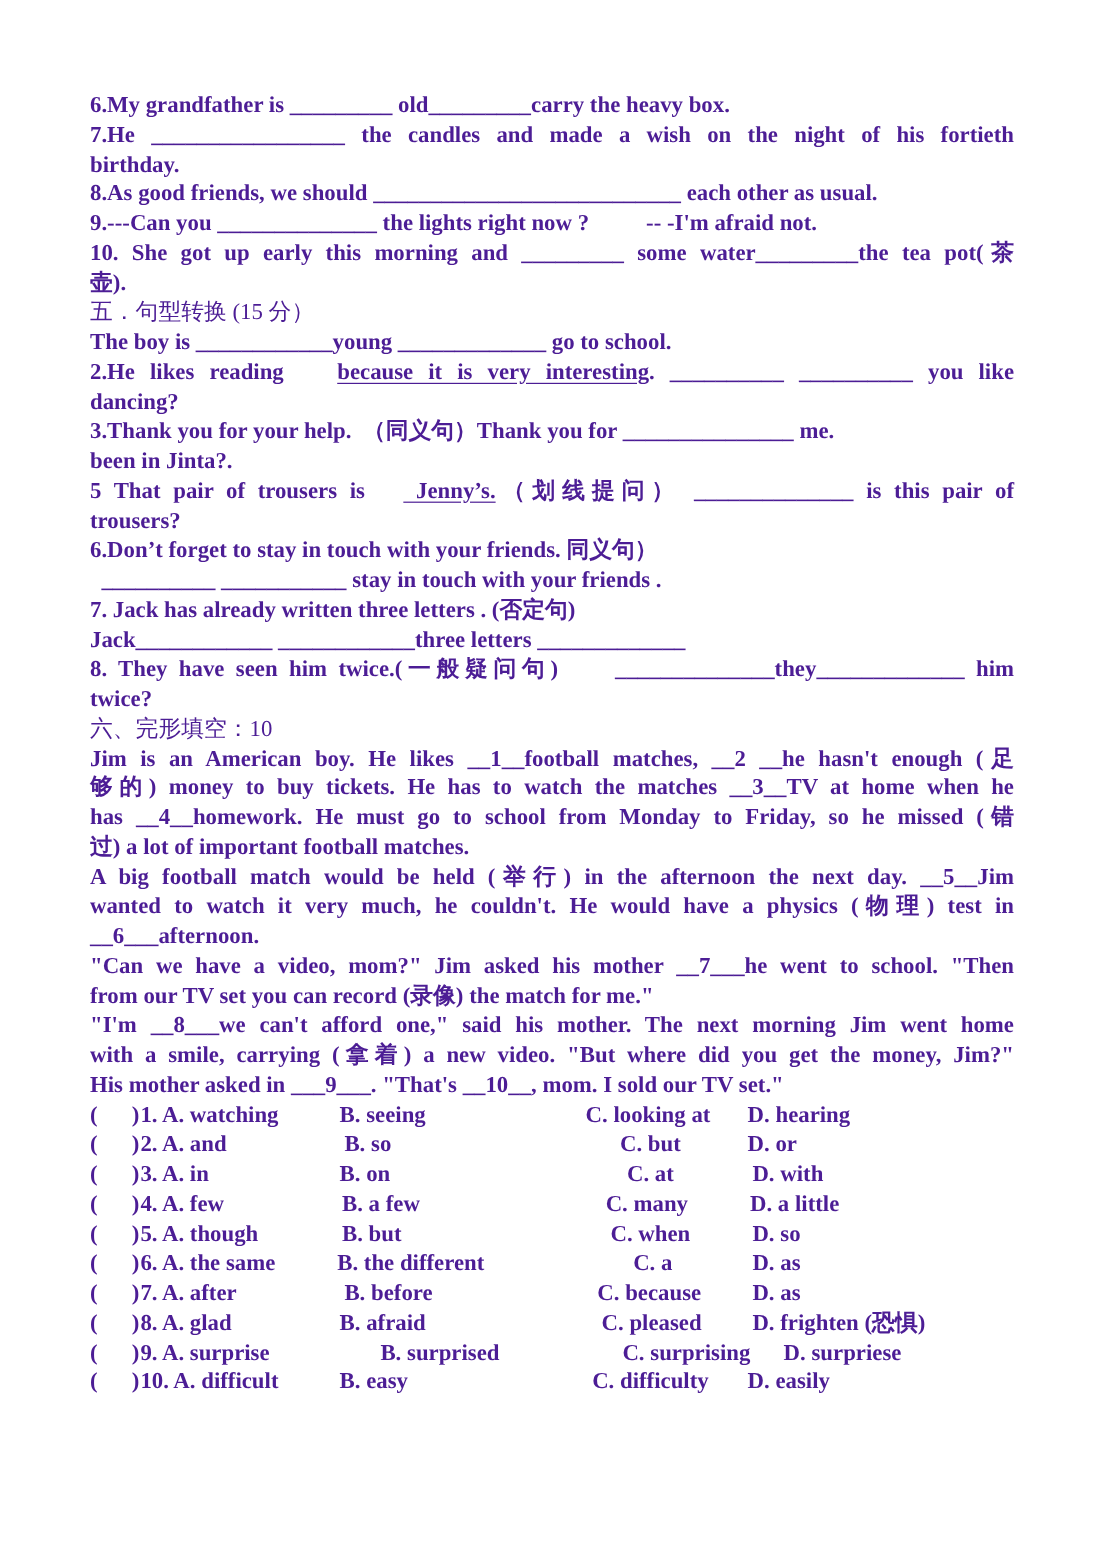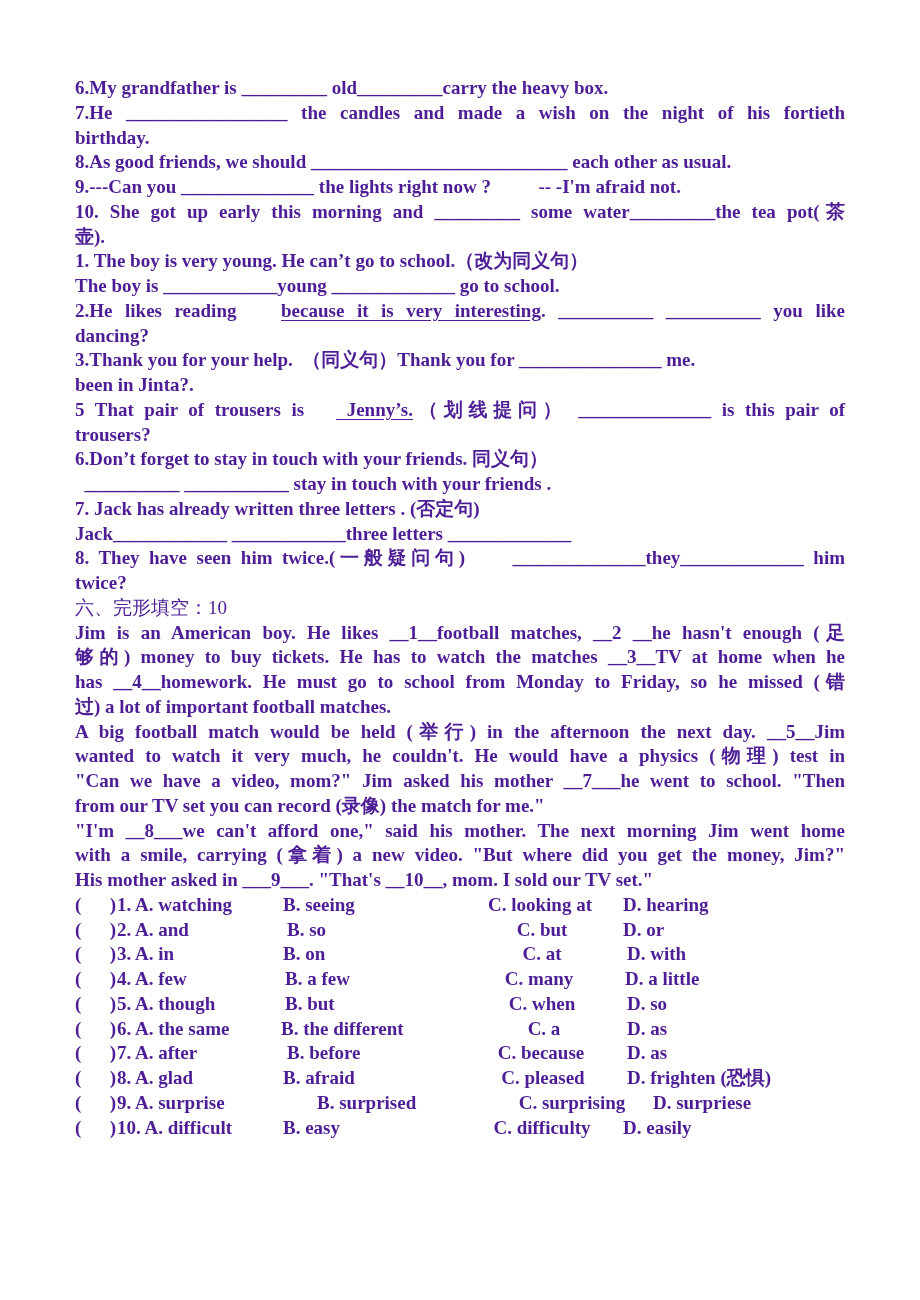--- a/index.html
+++ b/index.html
@@ -26,22 +26,22 @@
 <div class="page">
 
   <div class="line">6.My grandfather is _________ old_________carry the heavy box.</div>
   <div class="line just">7.He _________________ the candles and made a wish on the night of his fortieth</div>
   <div class="line">birthday.</div>
   <div class="line">8.As good friends, we should ___________________________ each other as usual.</div>
   <div class="line" style="white-space:pre">9.---Can you ______________ the lights right now ?          -- -I'm afraid not.</div>
   <div class="line just">10. She got up early this morning and _________ some water_________the tea pot(茶</div>
   <div class="line">壶).</div>
 
+  <div class="line sec">五．句型转换 (15 分）</div>
 
-  <div class="line">1. The boy is very young. He can’t go to school.（改为同义句）</div>
   <div class="line">The boy is ____________young _____________ go to school.</div>
 
   <div class="line just"><span>2.He likes reading </span><span class="u">because it is very interesting</span><span>. __________ __________ you like</span></div>
   <div class="line">dancing?</div>
 
   <div class="line" style="white-space:pre">3.Thank you for your help.  （同义句）Thank you for _______________ me.</div>
 
   <div class="line">been in Jinta?.</div>
 
   <div class="line just"><span>5 That pair of trousers is</span><span class="u"> Jenny’s.</span><span>（划线提问） ______________ is this pair of</span></div>
@@ -57,20 +57,21 @@
   <div class="line">twice?</div>
 
   <div class="line sec">六、完形填空：10</div>
 
   <div class="line just">Jim is an American boy. He likes __1__football matches, __2 __he hasn't enough (足</div>
   <div class="line just">够的) money to buy tickets. He has to watch the matches __3__TV at home when he</div>
   <div class="line just">has __4__homework. He must go to school from Monday to Friday, so he missed (错</div>
   <div class="line">过) a lot of important football matches.</div>
   <div class="line just">A big football match would be held (举行) in the afternoon the next day. __5__Jim</div>
   <div class="line just">wanted to watch it very much, he couldn't. He would have a physics (物理) test in</div>
+  <div class="line">__6___afternoon.</div>
   <div class="line just">"Can we have a video, mom?" Jim asked his mother __7___he went to school. "Then</div>
   <div class="line">from our TV set you can record (录像) the match for me."</div>
   <div class="line just">"I'm __8___we can't afford one," said his mother. The next morning Jim went home</div>
   <div class="line just">with a smile, carrying (拿着) a new video. "But where did you get the money, Jim?"</div>
   <div class="line">His mother asked in ___9___. "That's __10__, mom. I sold our TV set."</div>
 
   <div>
     <div class="opt-row">
       <span class="c0" style="white-space:pre">(      )</span>
       <span class="c1">1. A. watching</span>

